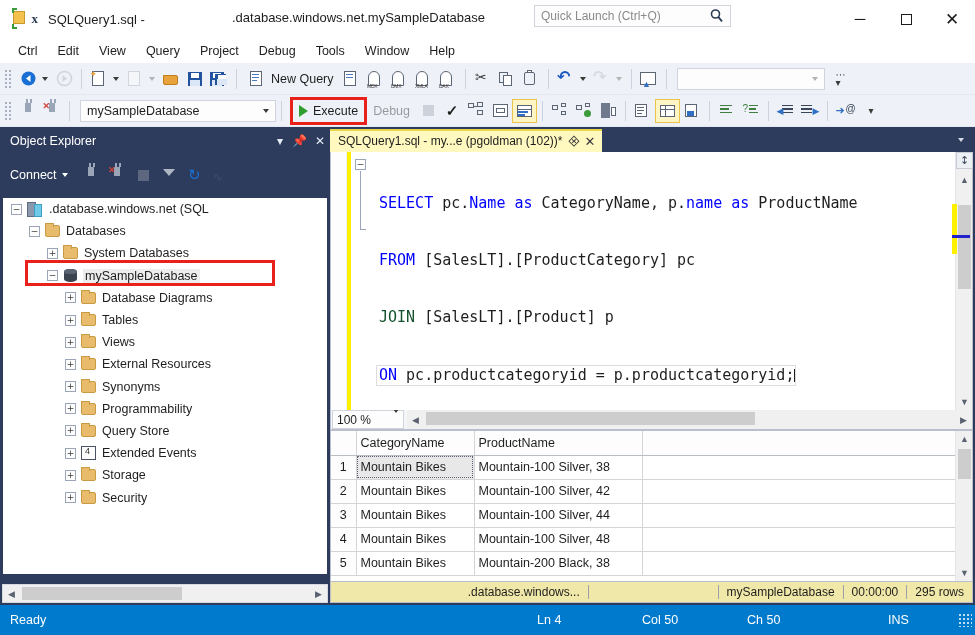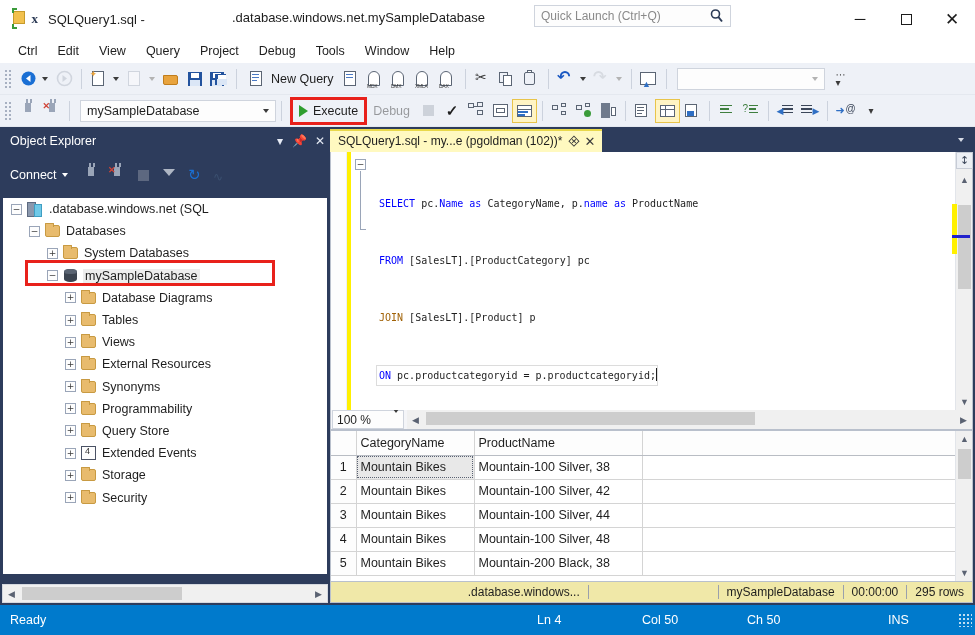--- a/index.html
+++ b/index.html
@@ -244,24 +244,24 @@
   .ed-outline { width:22px; flex:0 0 22px; background:#ffffff; position:relative; padding-top:4px;}
   .outline-box {
     width:11px; height:11px; border:1px solid #9aa5b8; background:#fff; margin:3px auto 0 4px;
     display:flex; align-items:center; justify-content:center; font-size:9px; line-height:9px; color:#3b3b3b;
     font-family:"DejaVu Sans", sans-serif;
   }
   .outline-line { position:absolute; left:9px; top:19px; width:1px; height:58px; background:#9aa5b8; }
   .outline-foot { position:absolute; left:9px; top:77px; width:6px; height:1px; background:#9aa5b8; }
   .ed-code {
     flex:1 1 auto; padding:4px 0 0 6px; font-family:"DejaVu Sans Mono", monospace;
-    font-size:10px; line-height:19px; color:#1e1e1e; white-space:pre; overflow:hidden;
+    font-size:15px; line-height:19px; color:#1e1e1e; white-space:pre; overflow:hidden;
   }
   .kw { color:#0000ff; }
-  .kwg { color:#a16207; }
+  .kwg { color:#14532d; }
   .cursor-line-box {
     border:1px solid #dcdcdc; display:inline-block; padding:0; margin-left:-3px; padding-left:2px;
   }
   .caretbar { display:inline-block; width:1px; height:13px; background:#1e1e1e; vertical-align:-2px; }
   .ed-vscroll {
     width:17px; flex:0 0 17px; background:#f0f0f0; position:relative; border-left:1px solid #e2e5ea;
   }
   .splitter-handle {
     position:absolute; top:0; left:0; width:17px; height:17px; background:#eceff4;
     border:1px solid #c7ccd6; display:flex; align-items:center; justify-content:center;

